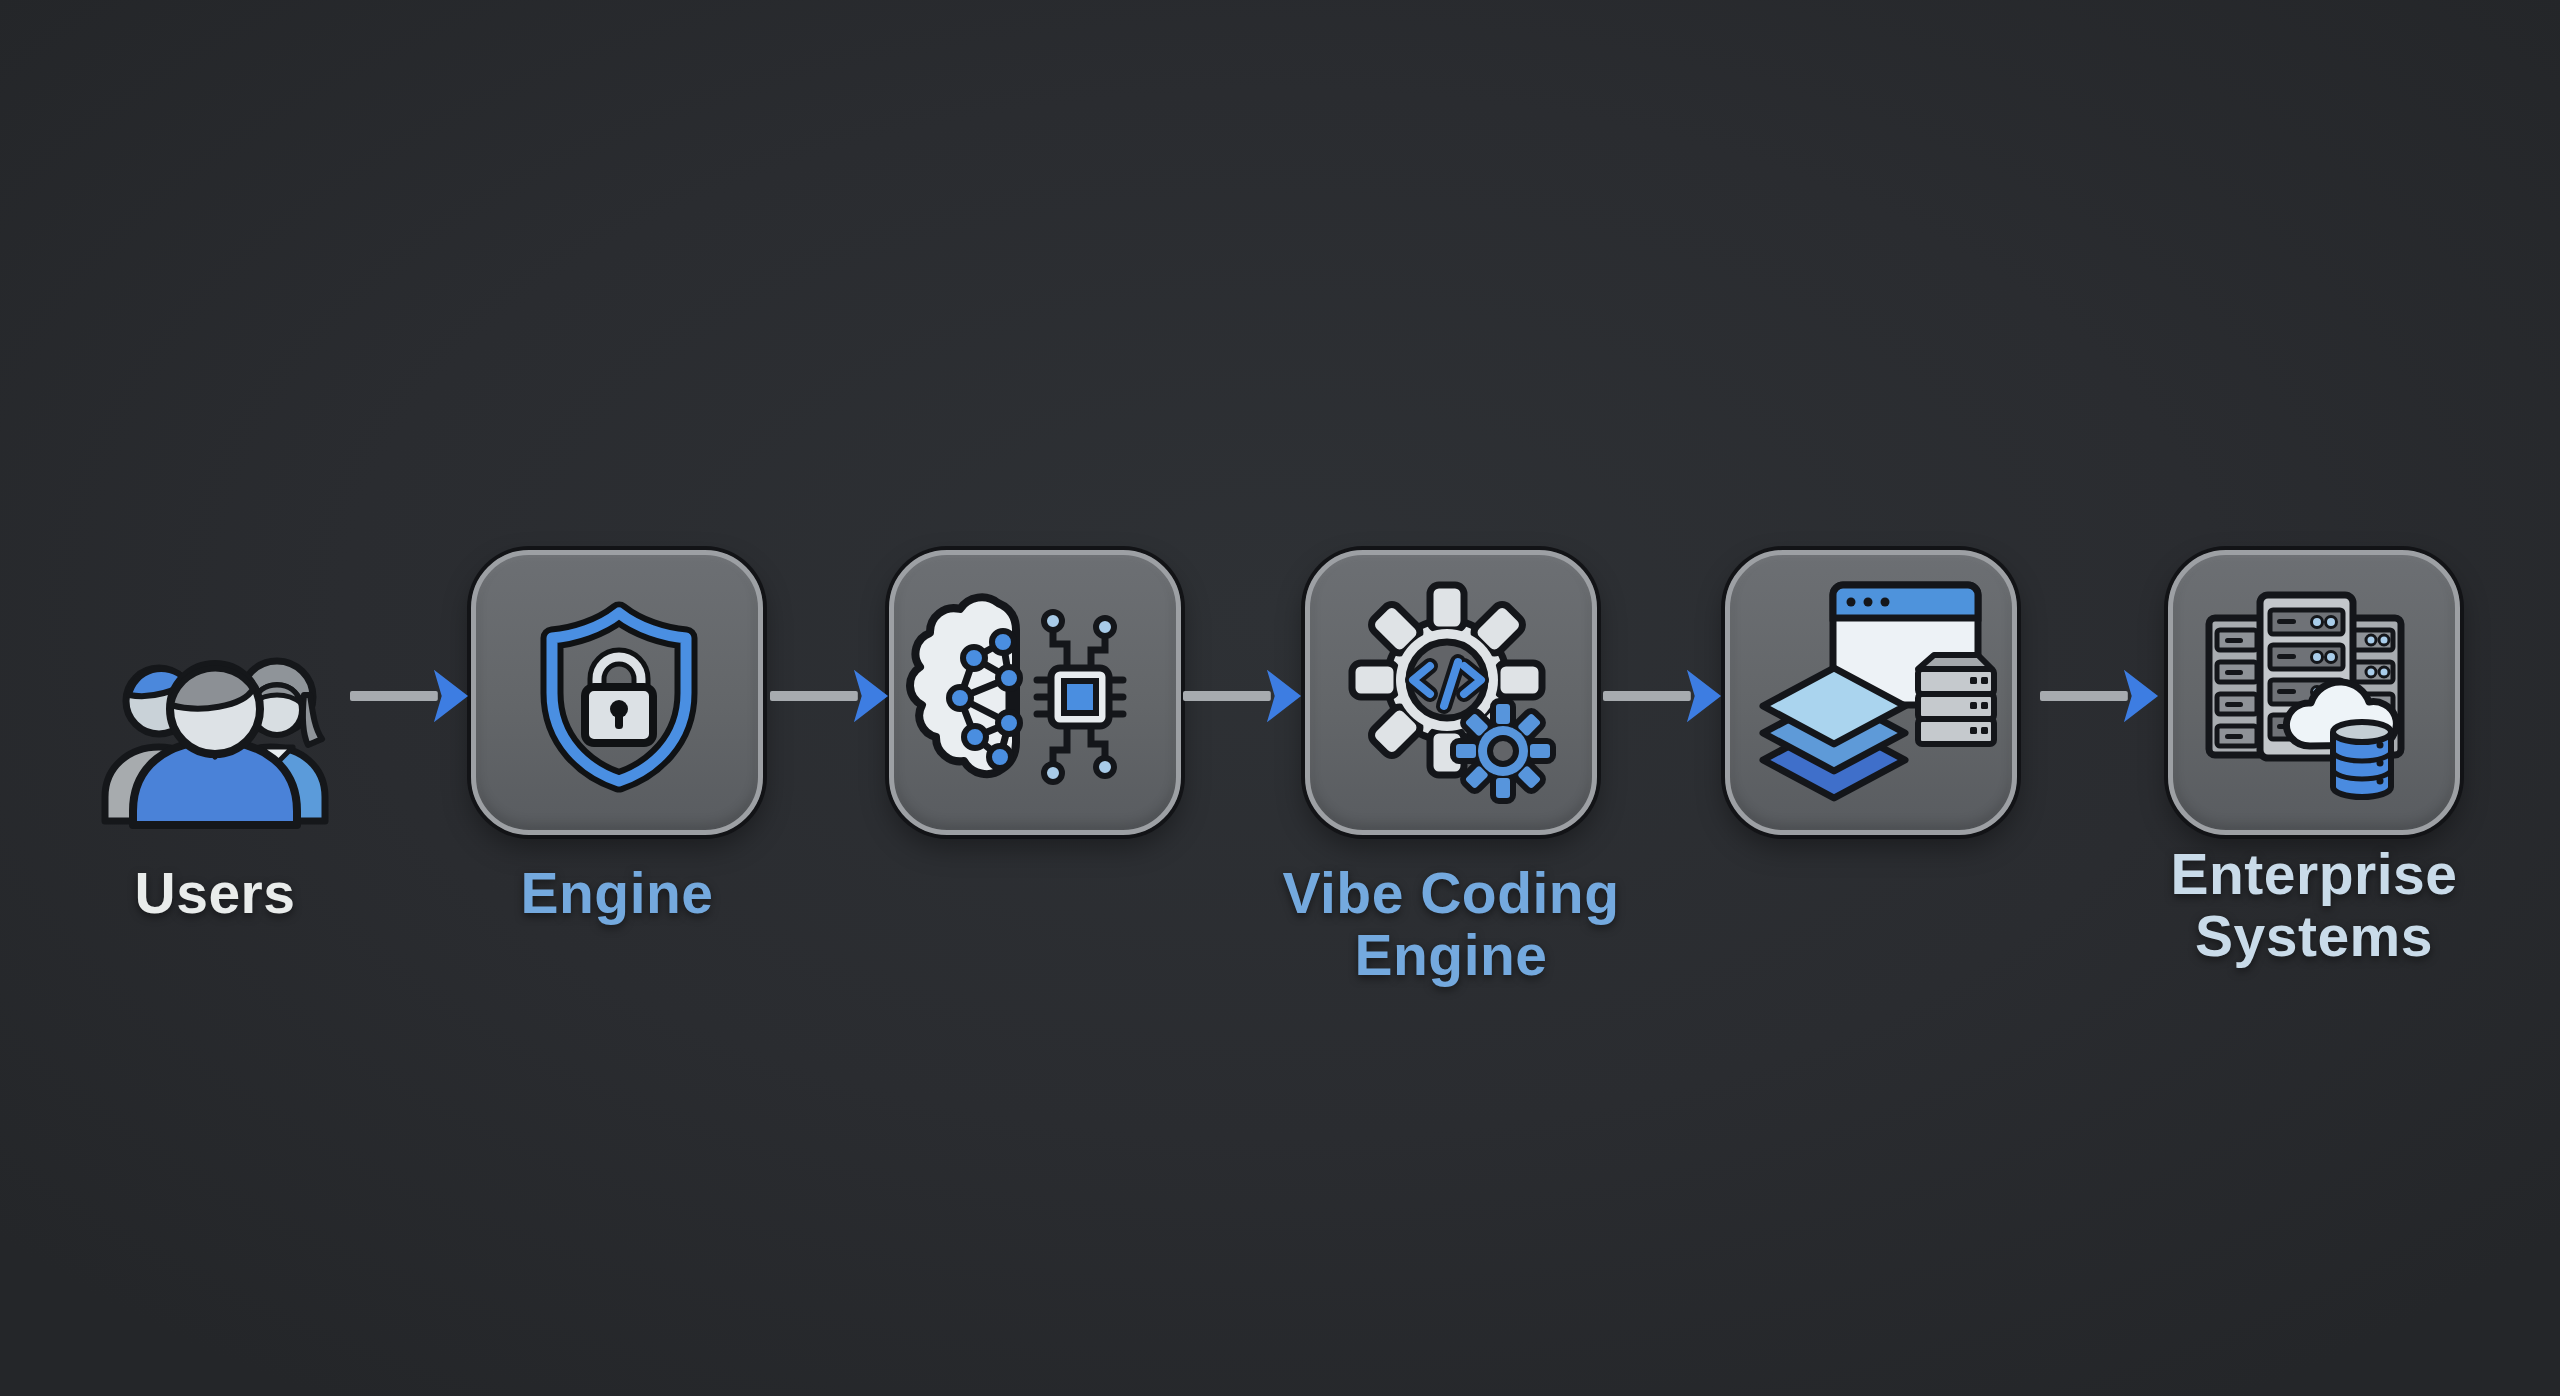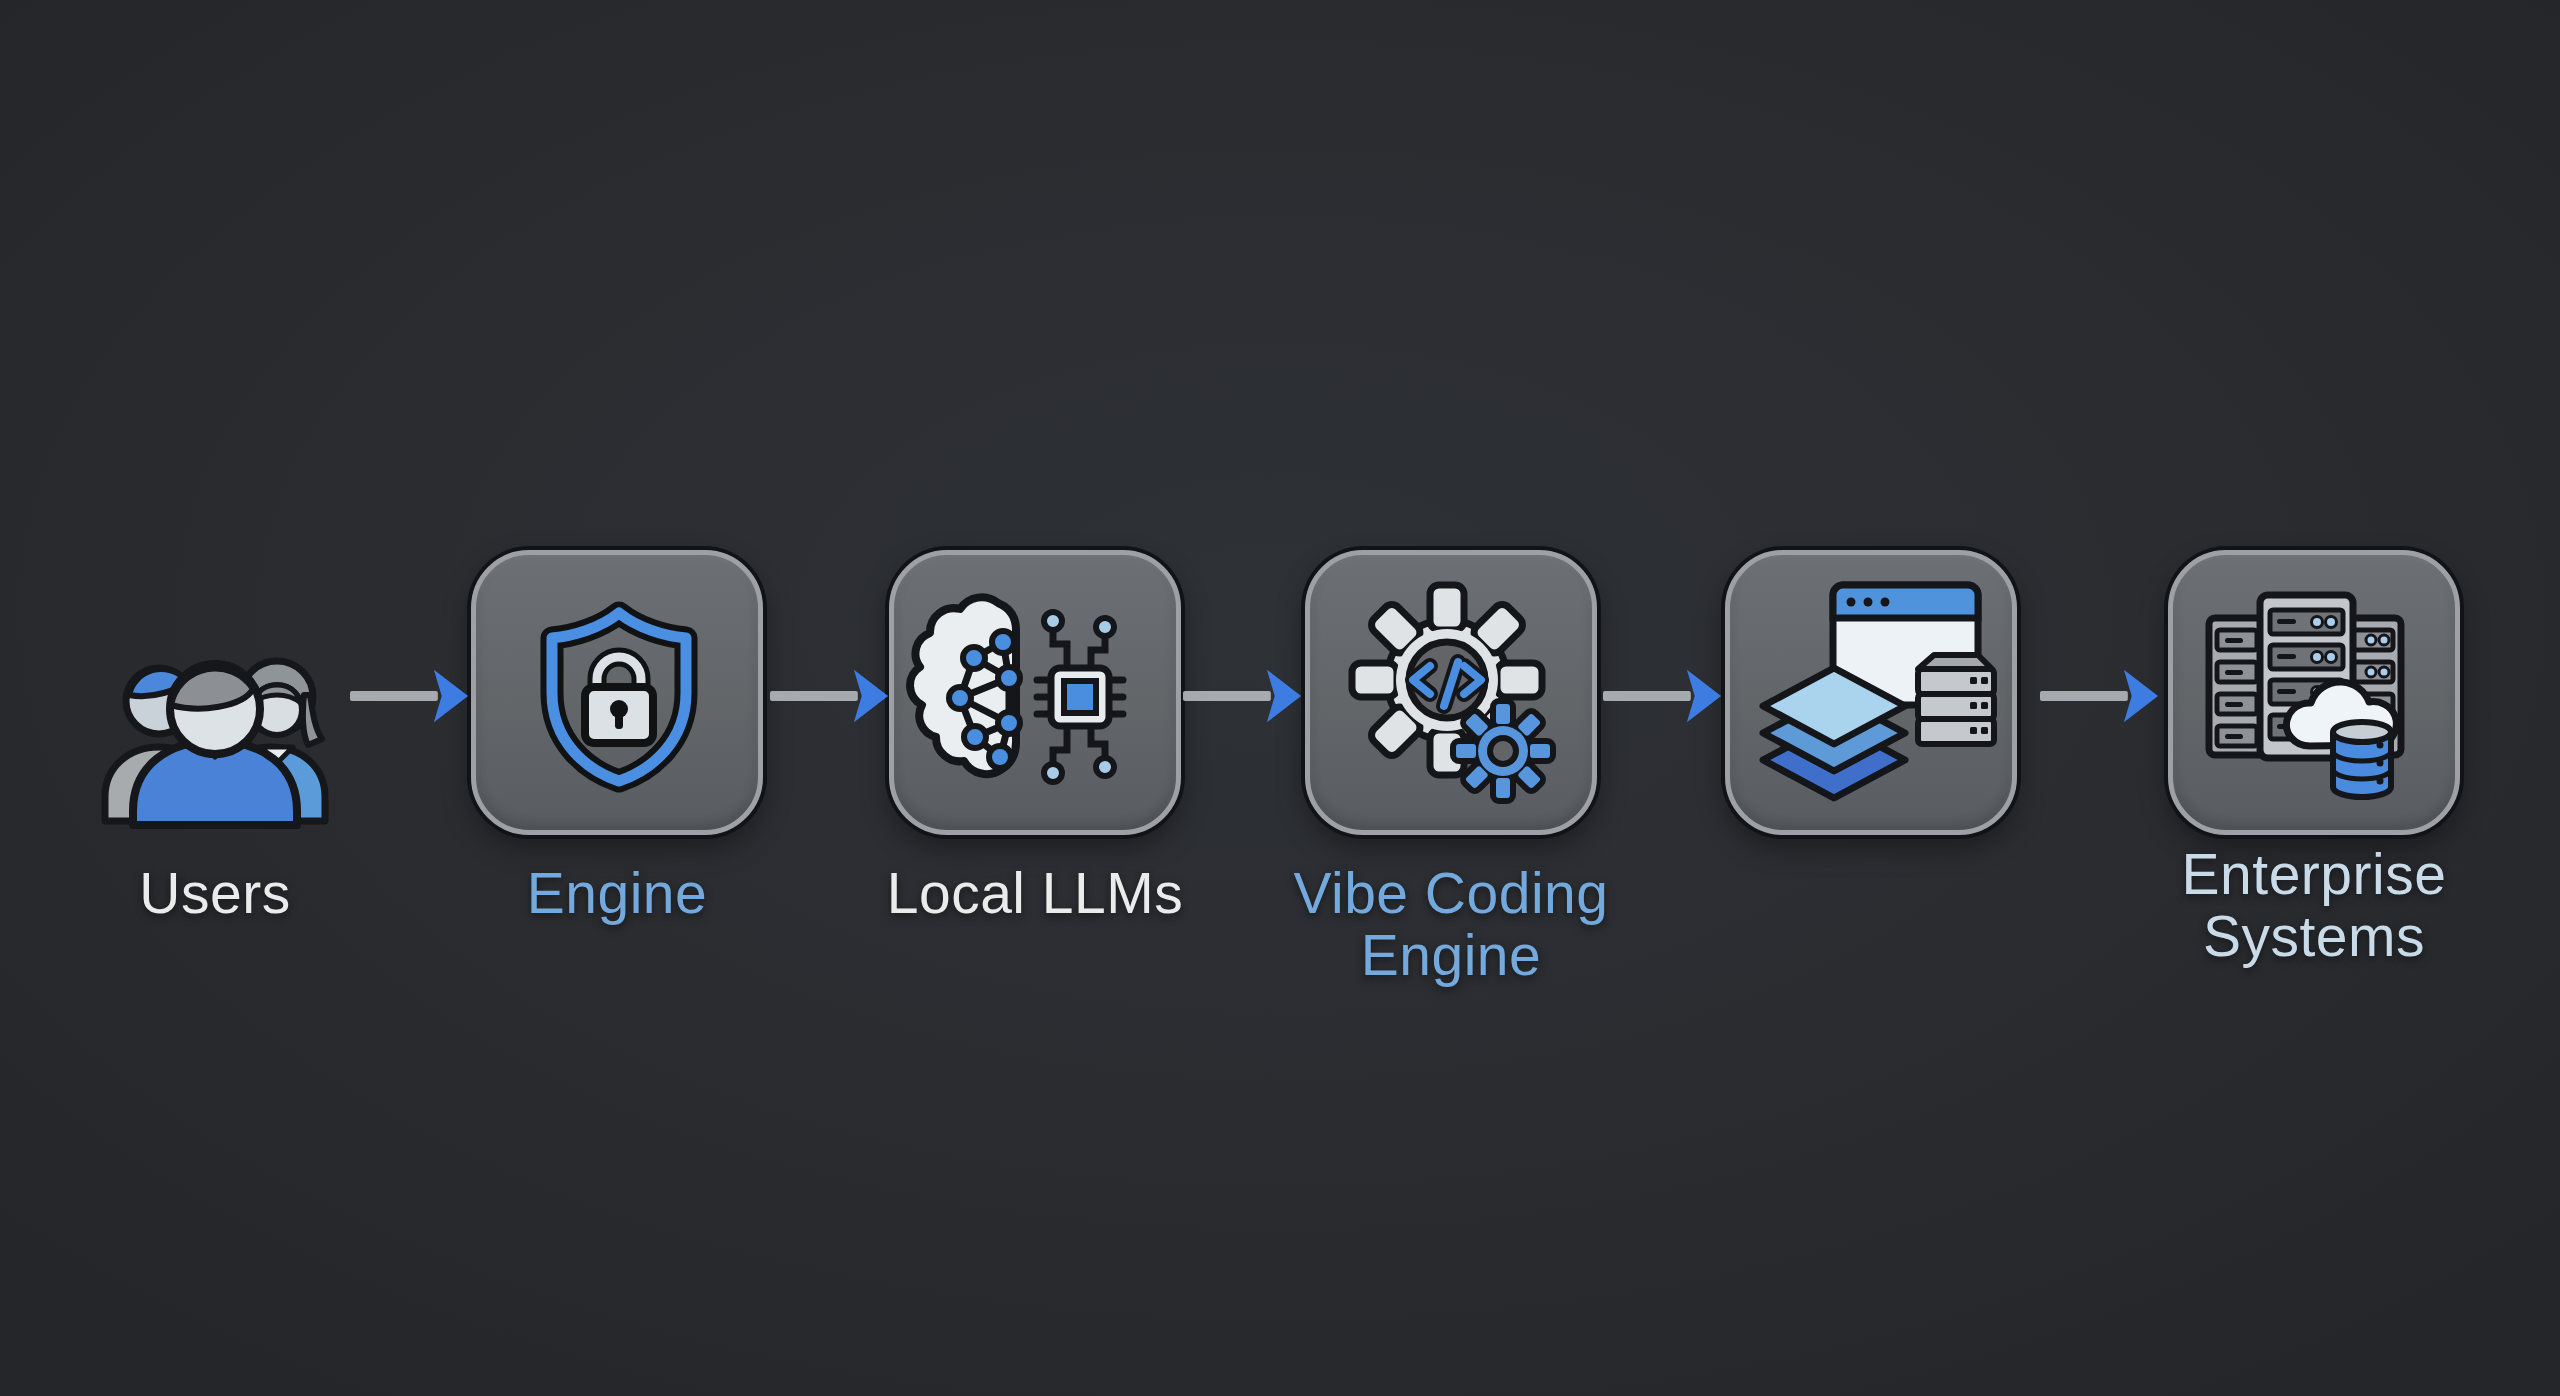--- a/index.html
+++ b/index.html
@@ -13,21 +13,21 @@
     box-sizing:border-box;width:292px;height:285px;border-radius:58px;
     border:5px solid #9da0a4;
     background:linear-gradient(180deg,#6c6f73 0%,#636669 55%,#595c60 100%);
     box-shadow:0 0 0 4px #121316, 0 12px 28px rgba(0,0,0,.38),
                inset 0 2px 6px rgba(255,255,255,.07), inset 0 -6px 12px rgba(0,0,0,.16);
     display:flex;align-items:center;justify-content:center;
   }
   .icon-box svg{display:block;}
   .free-icon{width:292px;height:285px;display:flex;align-items:flex-end;justify-content:center;padding-bottom:6px;box-sizing:border-box;}
   .label{
-    margin-top:27px;font-size:57px;font-weight:400;line-height:62px;
+    margin-top:27px;font-size:57px;font-weight:700;line-height:62px;
     text-align:center;letter-spacing:.5px;text-shadow:0 3px 9px rgba(0,0,0,.5);
   }
   .label span{display:block;}
   .arrow{position:absolute;top:666px;width:120px;height:60px;}
 </style>
 </head>
 <body>
 
 <div class="canvas">
 
@@ -112,23 +112,20 @@
           <rect x="157" y="113" width="58" height="58" rx="9" fill="#e8ecef" stroke="#14161a" stroke-width="7"></rect>
           <rect x="170" y="126" width="32" height="32" fill="#4a8ee0" stroke="#14161a" stroke-width="6"></rect>
           <g fill="#a8cbe8" stroke="#14161a" stroke-width="6">
             <circle cx="159" cy="66" r="9"></circle>
               <circle cx="211" cy="72" r="9"></circle>
             <circle cx="159" cy="218" r="9"></circle>
               <circle cx="211" cy="212" r="9"></circle>
           </g>
         </g>
       </svg>
-    </div>
-    <div class="label" style="color: rgb(233, 236, 235);">
-      <span>Local LLMs</span>
     </div>
   </div>
 
   <div class="node" style="left:1271px">
     <div class="icon-box">
       <svg width="282" height="275" viewBox="0 0 282 275">
 
         <g transform="translate(137,125)">
           <circle r="60" fill="#dfe3e6" stroke="#14161a" stroke-width="7"></circle>
           <g fill="#dfe3e6" stroke="#14161a" stroke-width="7" stroke-linejoin="round">

